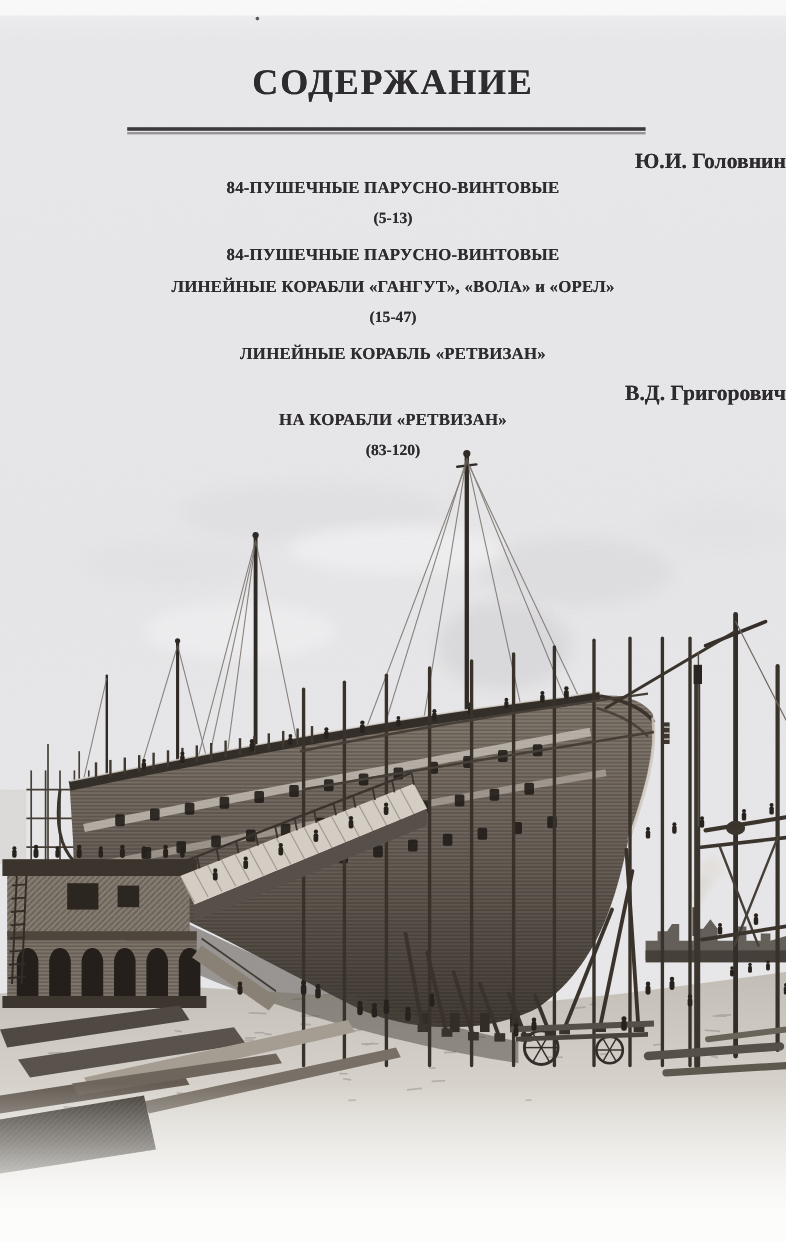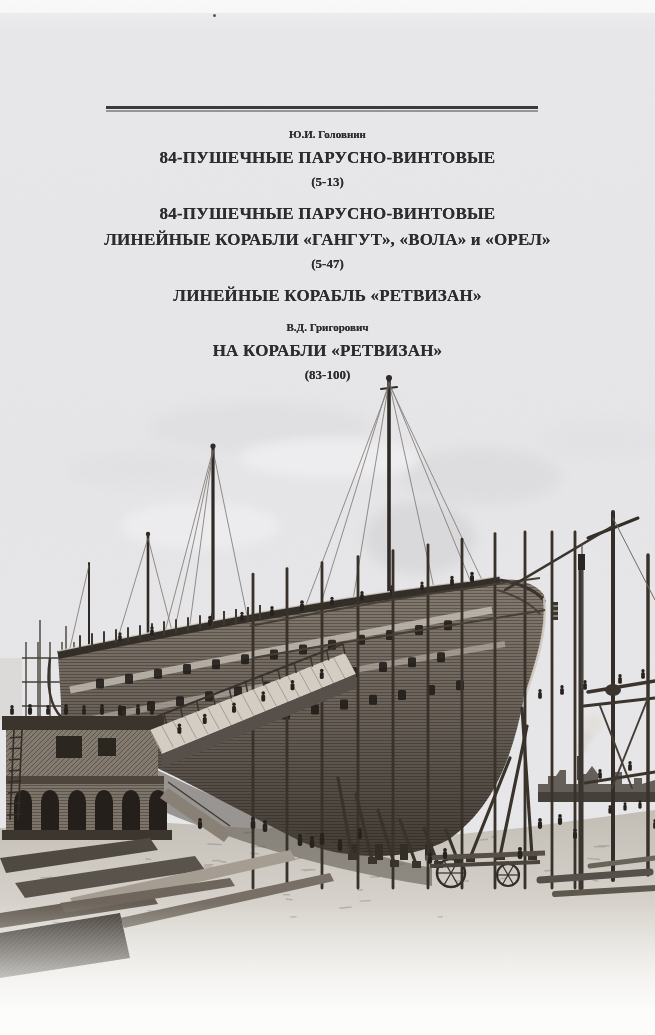--- a/index.html
+++ b/index.html
@@ -18,65 +18,66 @@
     text-shadow:0 0 .5px rgba(45,42,45,.9);
   }
   .rule{position:absolute;top:106px;left:106px;width:432px;z-index:3;}
   .rule .r1{height:3px;background:#3c3a3c;}
   .rule .r2{height:2px;background:#96949a;margin-top:1px;}
   .toc{
     position:absolute;top:124px;left:0;right:0;text-align:center;z-index:3;
     color:#2d2b2d;font-weight:700;text-shadow:0 0 .5px rgba(45,42,45,.85);
   }
   .toc-entry{margin-bottom:8px;}
-  .toc-author{font-size:11px;line-height:21px;}
-  .toc-line{font-size:17px;line-height:26px;letter-spacing:.2px;}
+  .toc-author{font-size:18px;line-height:21px;text-align:right;}
+  .toc-line{font-size:14px;line-height:26px;letter-spacing:.2px;}
   .toc-pages{font-size:13px;line-height:22px;}
   .engraving-wrap{position:absolute;left:0;top:358px;width:655px;height:677px;z-index:2;}
 </style>
 </head>
 <body>
 
 <div class="page">
 
   <svg class="noise" width="655" height="1035" aria-hidden="true">
     <filter id="grain">
         <feTurbulence type="fractalNoise" baseFrequency="0.8" numOctaves="2"></feTurbulence>
       <feColorMatrix type="matrix" values="0 0 0 0 0.42  0 0 0 0 0.41  0 0 0 0 0.42  0 0 0 0.06 0"></feColorMatrix>
       </filter>
     <rect width="655" height="1035" filter="url(#grain)"></rect>
   </svg>
 
   <div class="topband"></div>
   <div class="speck"></div>
 
+  <div class="page-title">СОДЕРЖАНИЕ</div>
 
   <div class="rule">
     <div class="r1"></div>
     <div class="r2"></div>
   </div>
 
   <div class="toc">
     <div class="toc-entry">
       <div class="toc-author">Ю.И. Головнин</div>
       <div class="toc-line">84-ПУШЕЧНЫЕ ПАРУСНО-ВИНТОВЫЕ</div>
       <div class="toc-pages">(5-13)</div>
     </div>
     <div class="toc-entry">
       <div class="toc-line">84-ПУШЕЧНЫЕ ПАРУСНО-ВИНТОВЫЕ</div>
       <div class="toc-line">ЛИНЕЙНЫЕ КОРАБЛИ «ГАНГУТ», «ВОЛА» и «ОРЕЛ»</div>
-      <div class="toc-pages">(5-47)</div>
+      <div class="toc-pages">(15-47)</div>
     </div>
     <div class="toc-entry">
       <div class="toc-line">ЛИНЕЙНЫЕ КОРАБЛЬ «РЕТВИЗАН»</div>
     </div>
     <div class="toc-entry">
       <div class="toc-author">В.Д. Григорович</div>
       <div class="toc-line">НА КОРАБЛИ «РЕТВИЗАН»</div>
-      <div class="toc-pages">(83-100)</div>
+      <div class="toc-pages">(83-120)</div>
     </div>
   </div>
 
   <div class="engraving-wrap" role="img" aria-label="Литография: 84-пушечный корабль «Ретвизан» на стапеле — корпус в лесах, сходня, кран-стрела, брёвна и рабочие">
     <svg id="engraving" viewBox="0 0 655 677" width="655" height="677">
       <defs>
         <filter id="soft" x="-60%" y="-60%" width="220%" height="220%">
             <feGaussianBlur stdDeviation="6"></feGaussianBlur>
           </filter>
         <filter id="soft2" x="-60%" y="-60%" width="220%" height="220%">

